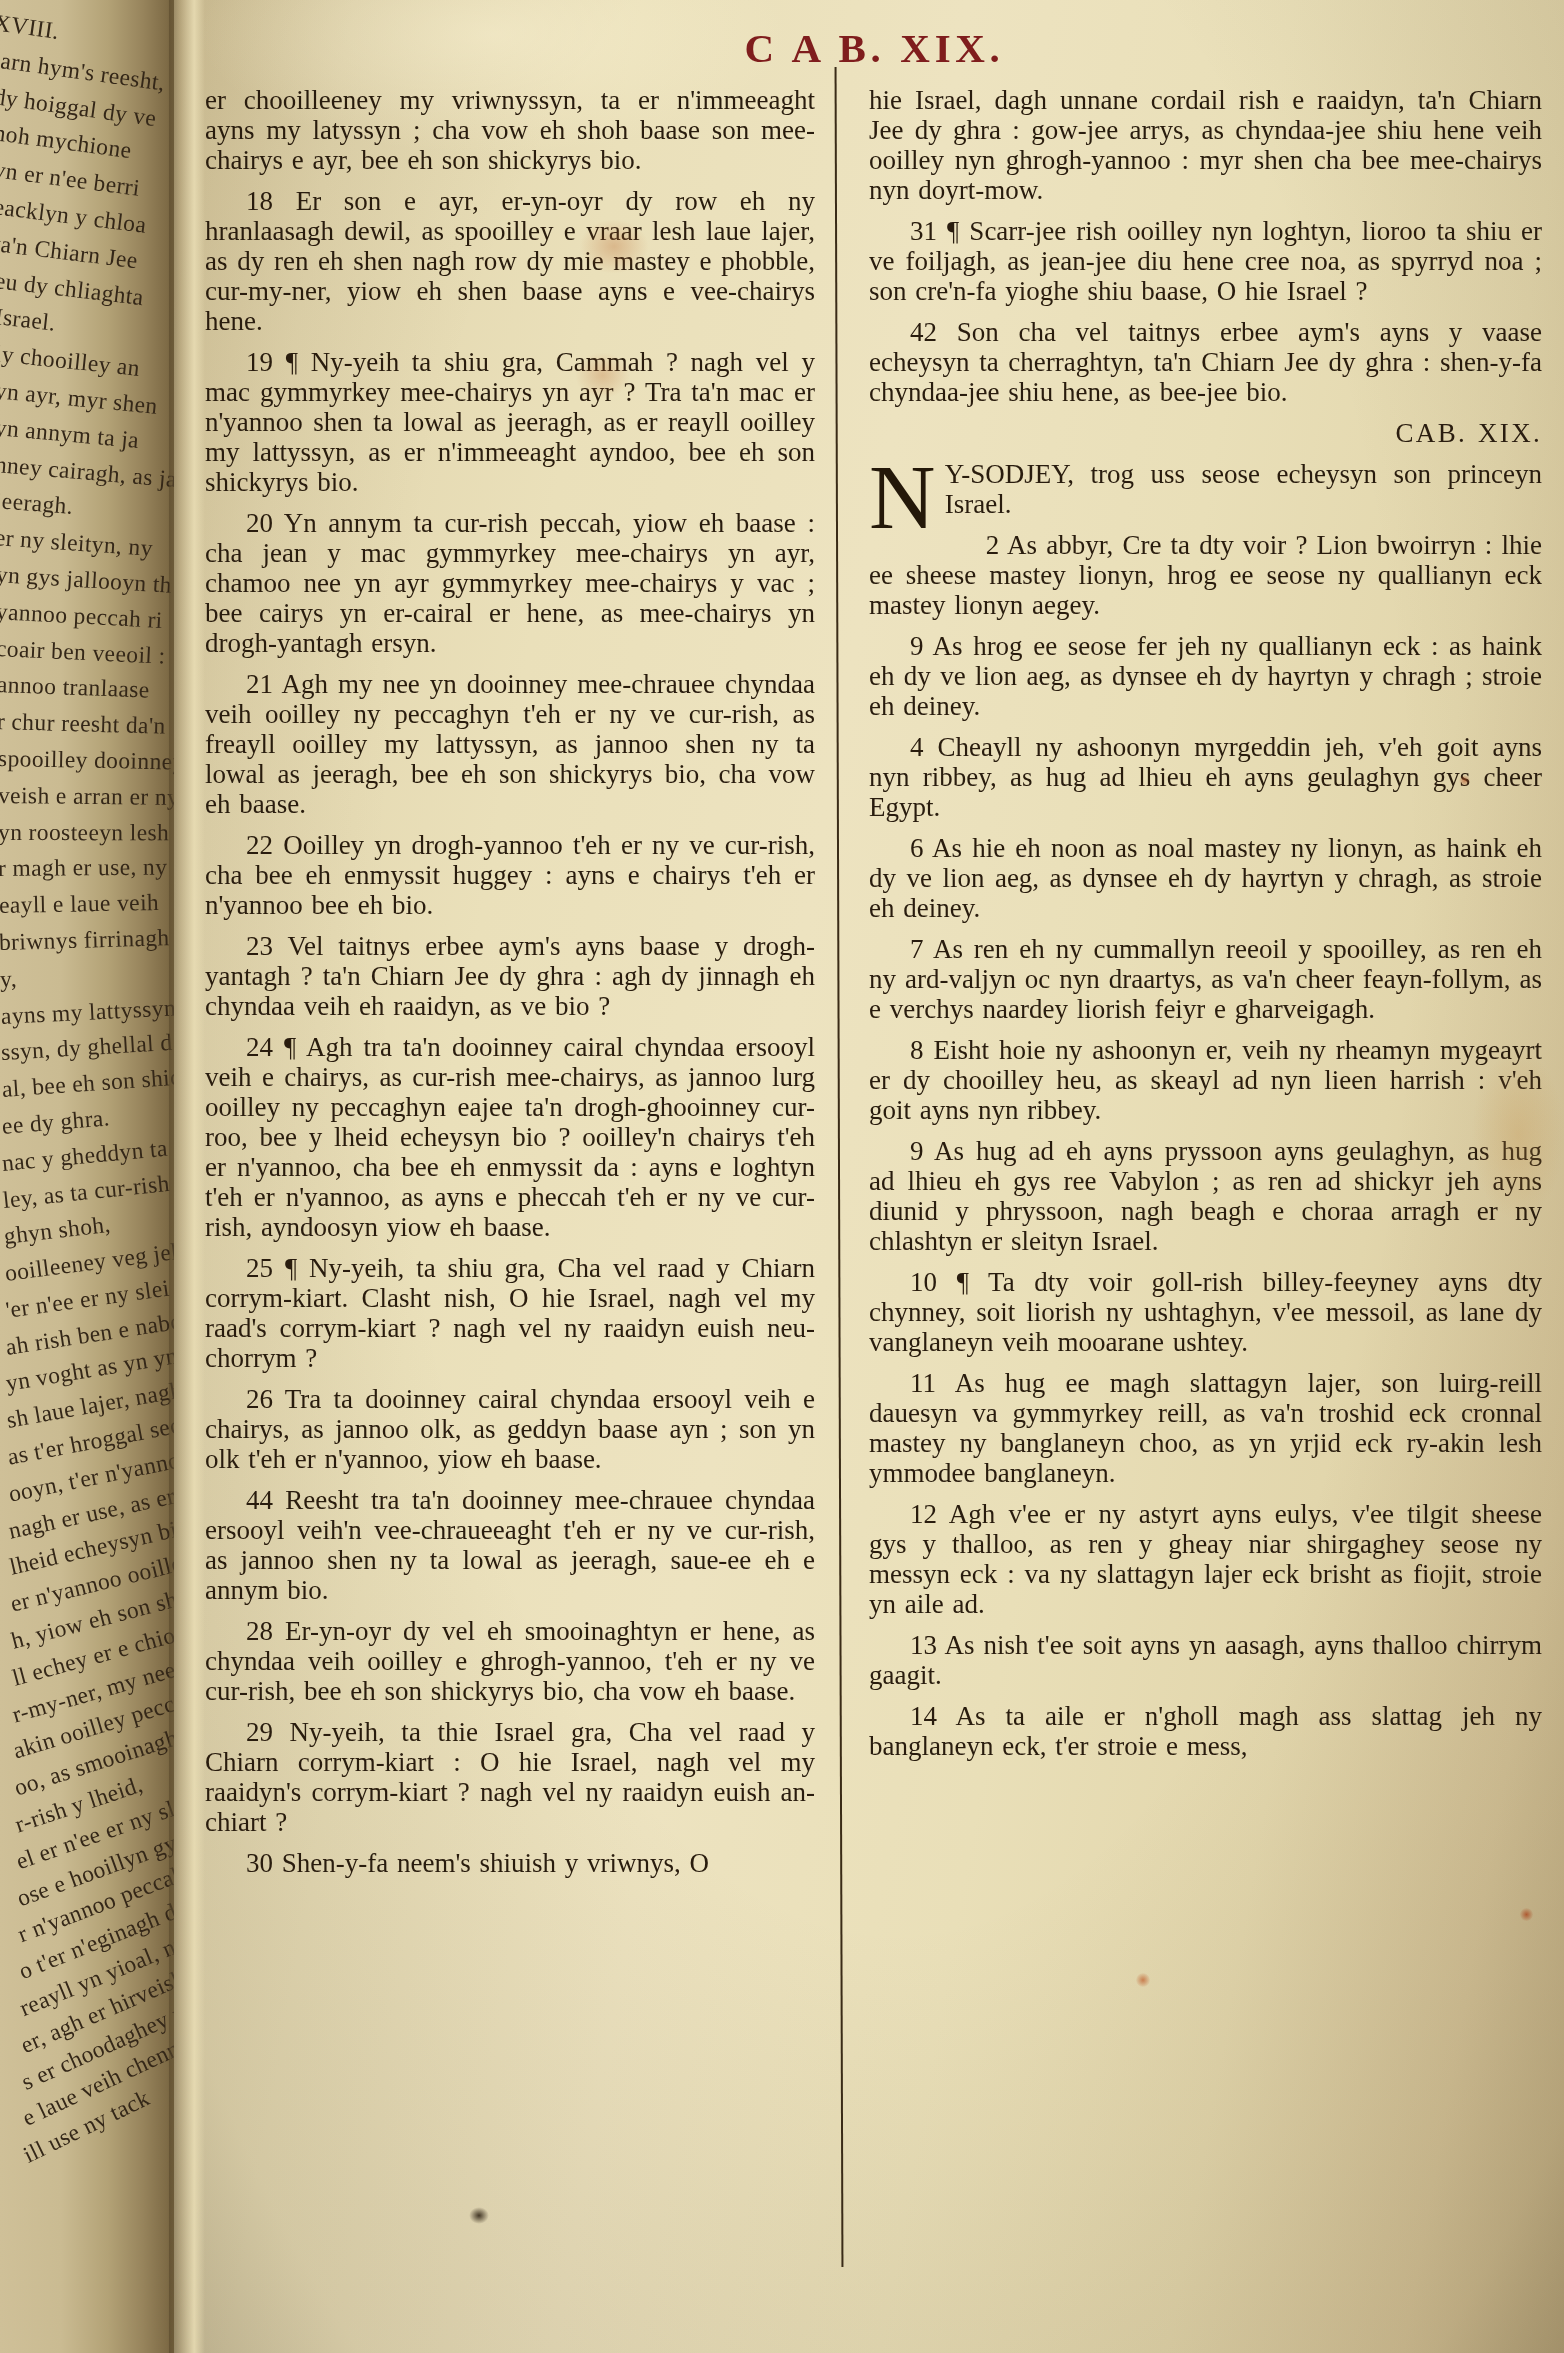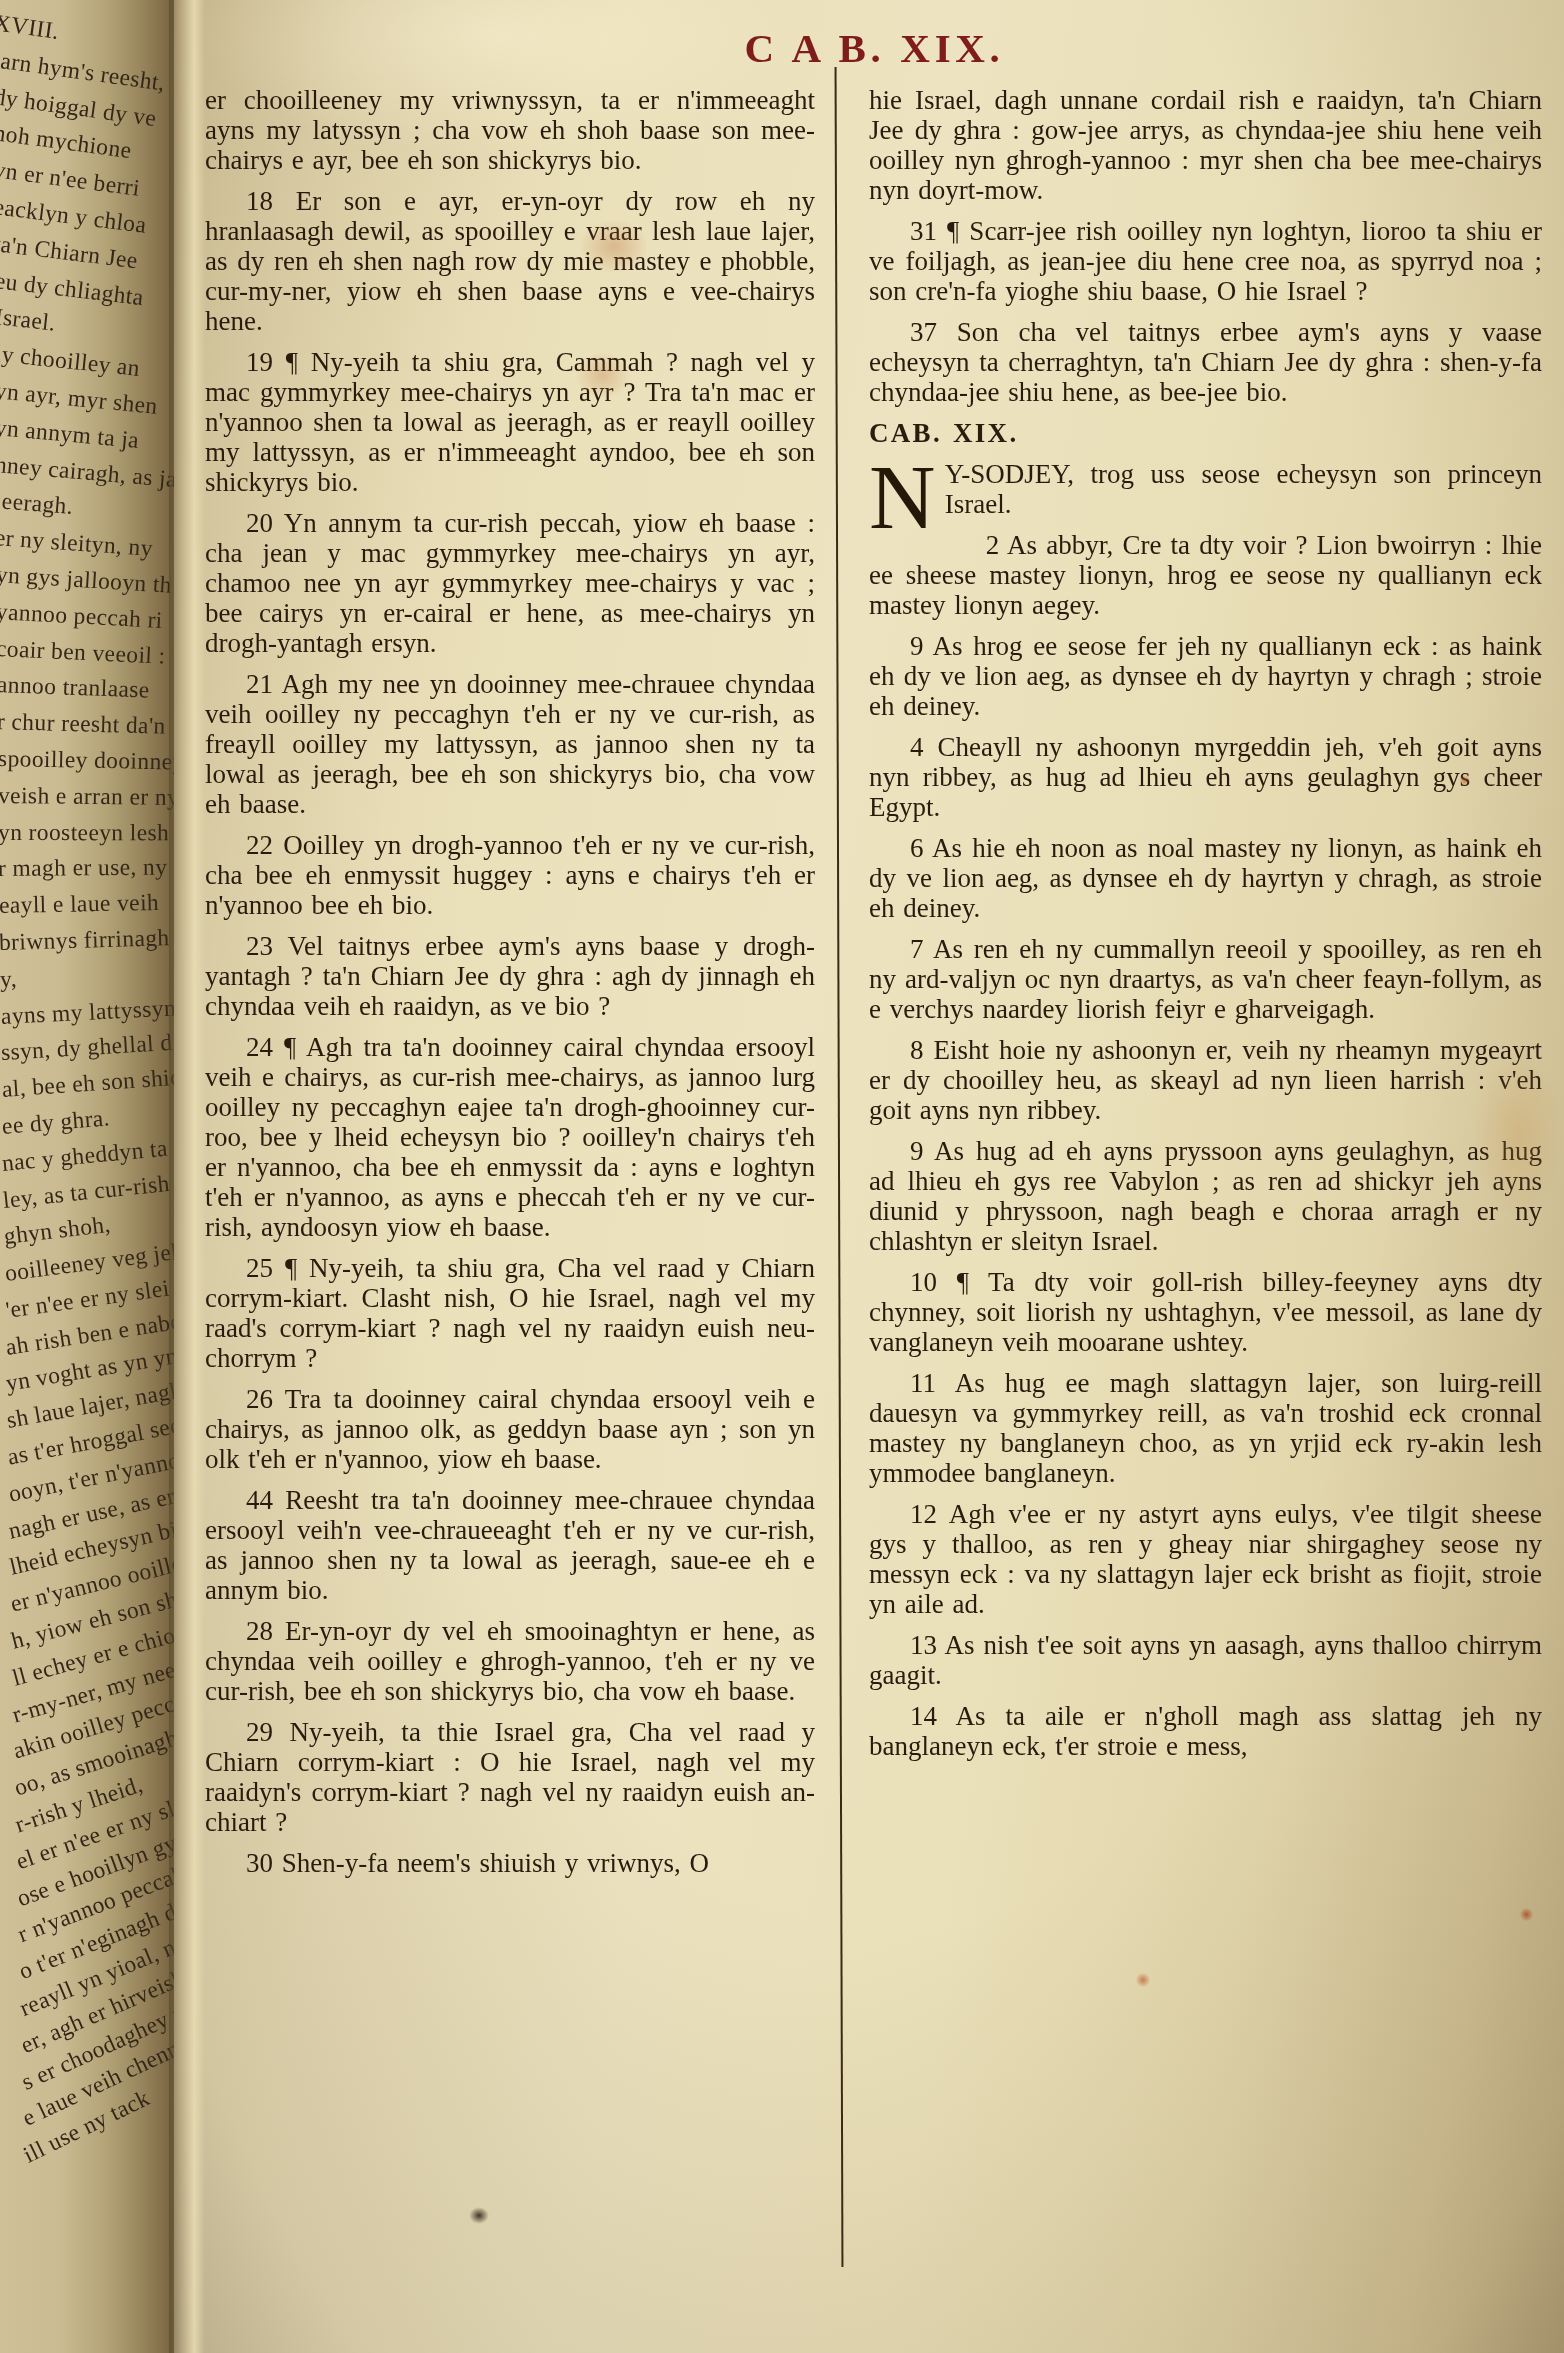--- a/index.html
+++ b/index.html
@@ -61,21 +61,21 @@
     color:#291c0e;
     text-align:justify;
   }
   .col p{margin:11px;font-size:27px;line-height:30px;word-spacing:2px;}
   .col p.v{text-indent:41px;}
   .col p.cont{text-indent:0;}
   .col-left{left:194px;width:632px;}
   .col-right{left:858px;width:695px;}
   .chap-heading{
     margin:27px 0 15.6px 0;
-    text-align:left;font-size:36px;font-weight:bold;color:#2a1d10;
+    text-align:right;font-size:36px;font-weight:normal;color:#2a1d10;
     letter-spacing:2.3px;text-indent:0;
   }
   .v1{text-indent:0;}
   .drop-cap{
     float:left;font-size:92px;line-height:67px;
     padding:4.7px 9.4px 0 0;font-weight:normal;color:#241809;
   }
   
   .stain{position:absolute;border-radius:50%;pointer-events:none;z-index:6;}
   .stain-a{left:579px;top:219px;width:70px;height:55px;background:radial-gradient(ellipse,rgba(186,108,52,.35),rgba(186,108,52,0) 70%);}
@@ -173,21 +173,21 @@
   <p class="v">26 Tra ta dooinney cairal chyndaa ersooyl veih e chairys, as jannoo olk, as geddyn baase ayn ; son yn olk t'eh er n'yannoo, yiow eh baase.</p>
   <p class="v">44 Reesht tra ta'n dooinney mee-chrauee chyndaa ersooyl veih'n vee-chraueeaght t'eh er ny ve cur-rish, as jannoo shen ny ta lowal as jeeragh, saue-ee eh e annym bio.</p>
   <p class="v">28 Er-yn-oyr dy vel eh smooinaghtyn er hene, as chyndaa veih ooilley e ghrogh-yannoo, t'eh er ny ve cur-rish, bee eh son shickyrys bio, cha vow eh baase.</p>
   <p class="v">29 Ny-yeih, ta thie Israel gra, Cha vel raad y Chiarn corrym-kiart : O hie Israel, nagh vel my raaidyn's corrym-kiart ? nagh vel ny raaidyn euish an-chiart ?</p>
   <p class="v">30 Shen-y-fa neem's shiuish y vriwnys, O</p>
 </div>
 
 <div class="col col-right">
   <p class="cont">hie Israel, dagh unnane cordail rish e raaidyn, ta'n Chiarn Jee dy ghra :  gow-jee arrys, as chyndaa-jee shiu hene veih ooilley nyn ghrogh-yannoo :  myr shen cha bee mee-chairys nyn doyrt-mow.</p>
   <p class="v">31 ¶ Scarr-jee rish ooilley nyn loghtyn, lioroo ta shiu er ve foiljagh, as jean-jee diu hene cree noa, as spyrryd noa ; son cre'n-fa yioghe shiu baase, O hie Israel ?</p>
-  <p class="v">37 Son cha vel taitnys erbee aym's ayns y vaase echeysyn ta cherraghtyn, ta'n Chiarn Jee dy ghra : shen-y-fa chyndaa-jee shiu hene, as bee-jee bio.</p>
+  <p class="v">42 Son cha vel taitnys erbee aym's ayns y vaase echeysyn ta cherraghtyn, ta'n Chiarn Jee dy ghra : shen-y-fa chyndaa-jee shiu hene, as bee-jee bio.</p>
   <p class="chap-heading">CAB. XIX.</p>
   <p class="v1"><span class="drop-cap">N</span><span>Y-SODJEY, trog uss seose echeysyn son princeyn Israel.</span></p>
   <p class="v">2 As abbyr, Cre ta dty voir ?  Lion bwoirryn :  lhie ee sheese mastey lionyn, hrog ee seose ny quallianyn eck mastey lionyn aegey.</p>
   <p class="v">9 As hrog ee seose fer jeh ny quallianyn eck : as haink eh dy ve lion aeg, as dynsee eh dy hayrtyn y chragh ; stroie eh deiney.</p>
   <p class="v">4 Cheayll ny ashoonyn myrgeddin jeh, v'eh goit ayns nyn ribbey, as hug ad lhieu eh ayns geulaghyn gys cheer Egypt.</p>
   <p class="v">6 As hie eh noon as noal mastey ny lionyn, as haink eh dy ve lion aeg, as dynsee eh dy hayrtyn y chragh, as stroie eh deiney.</p>
   <p class="v">7 As ren eh ny cummallyn reeoil y spooilley, as ren eh ny ard-valjyn oc nyn draartys, as va'n cheer feayn-follym, as e verchys naardey liorish feiyr e gharveigagh.</p>
   <p class="v">8 Eisht hoie ny ashoonyn er, veih ny rheamyn mygeayrt er dy chooilley heu, as skeayl ad nyn lieen harrish : v'eh goit ayns nyn ribbey.</p>
   <p class="v">9 As hug ad eh ayns pryssoon ayns geulaghyn, as hug ad lhieu eh gys ree Vabylon ; as ren ad shickyr jeh ayns diunid y phryssoon, nagh beagh e choraa arragh er ny chlashtyn er sleityn Israel.</p>
   <p class="v">10 ¶ Ta dty voir goll-rish billey-feeyney ayns dty chynney, soit liorish ny ushtaghyn, v'ee messoil, as lane dy vanglaneyn veih mooarane ushtey.</p>

